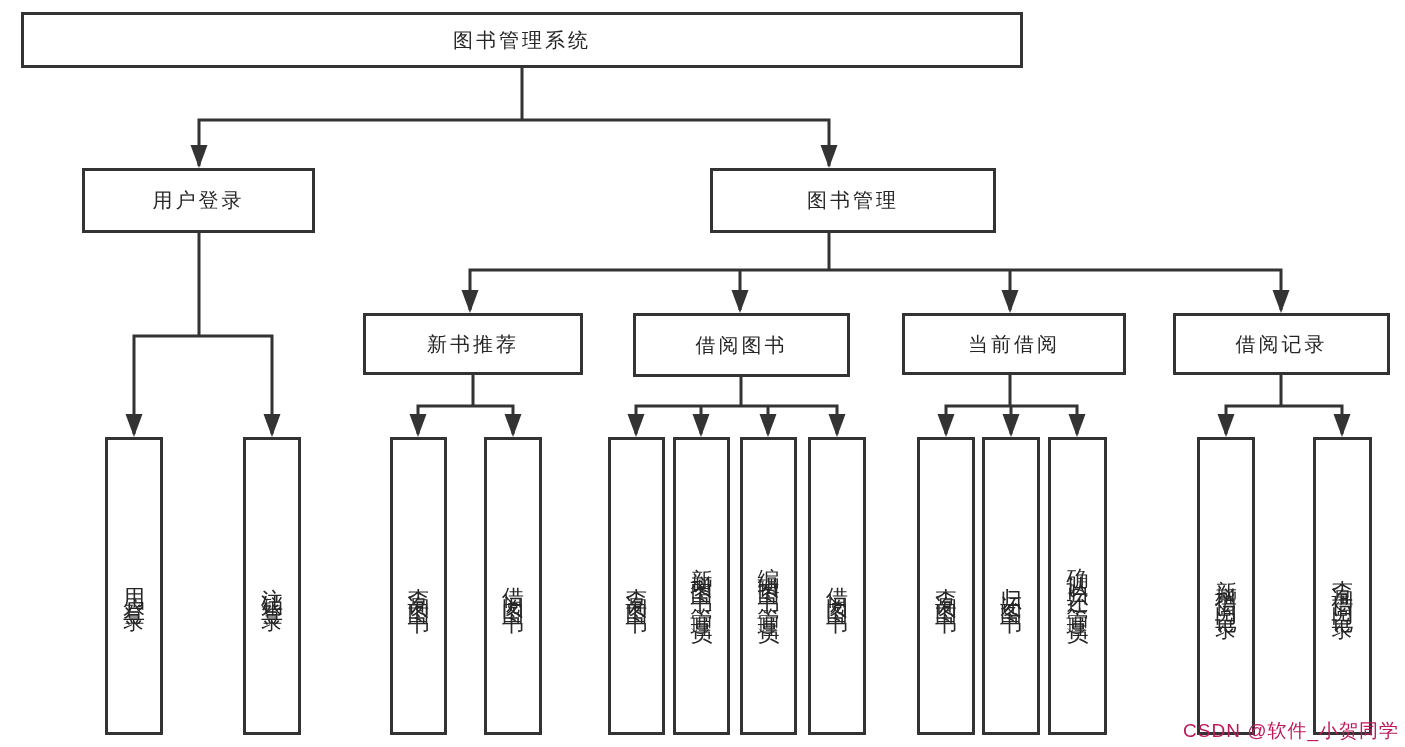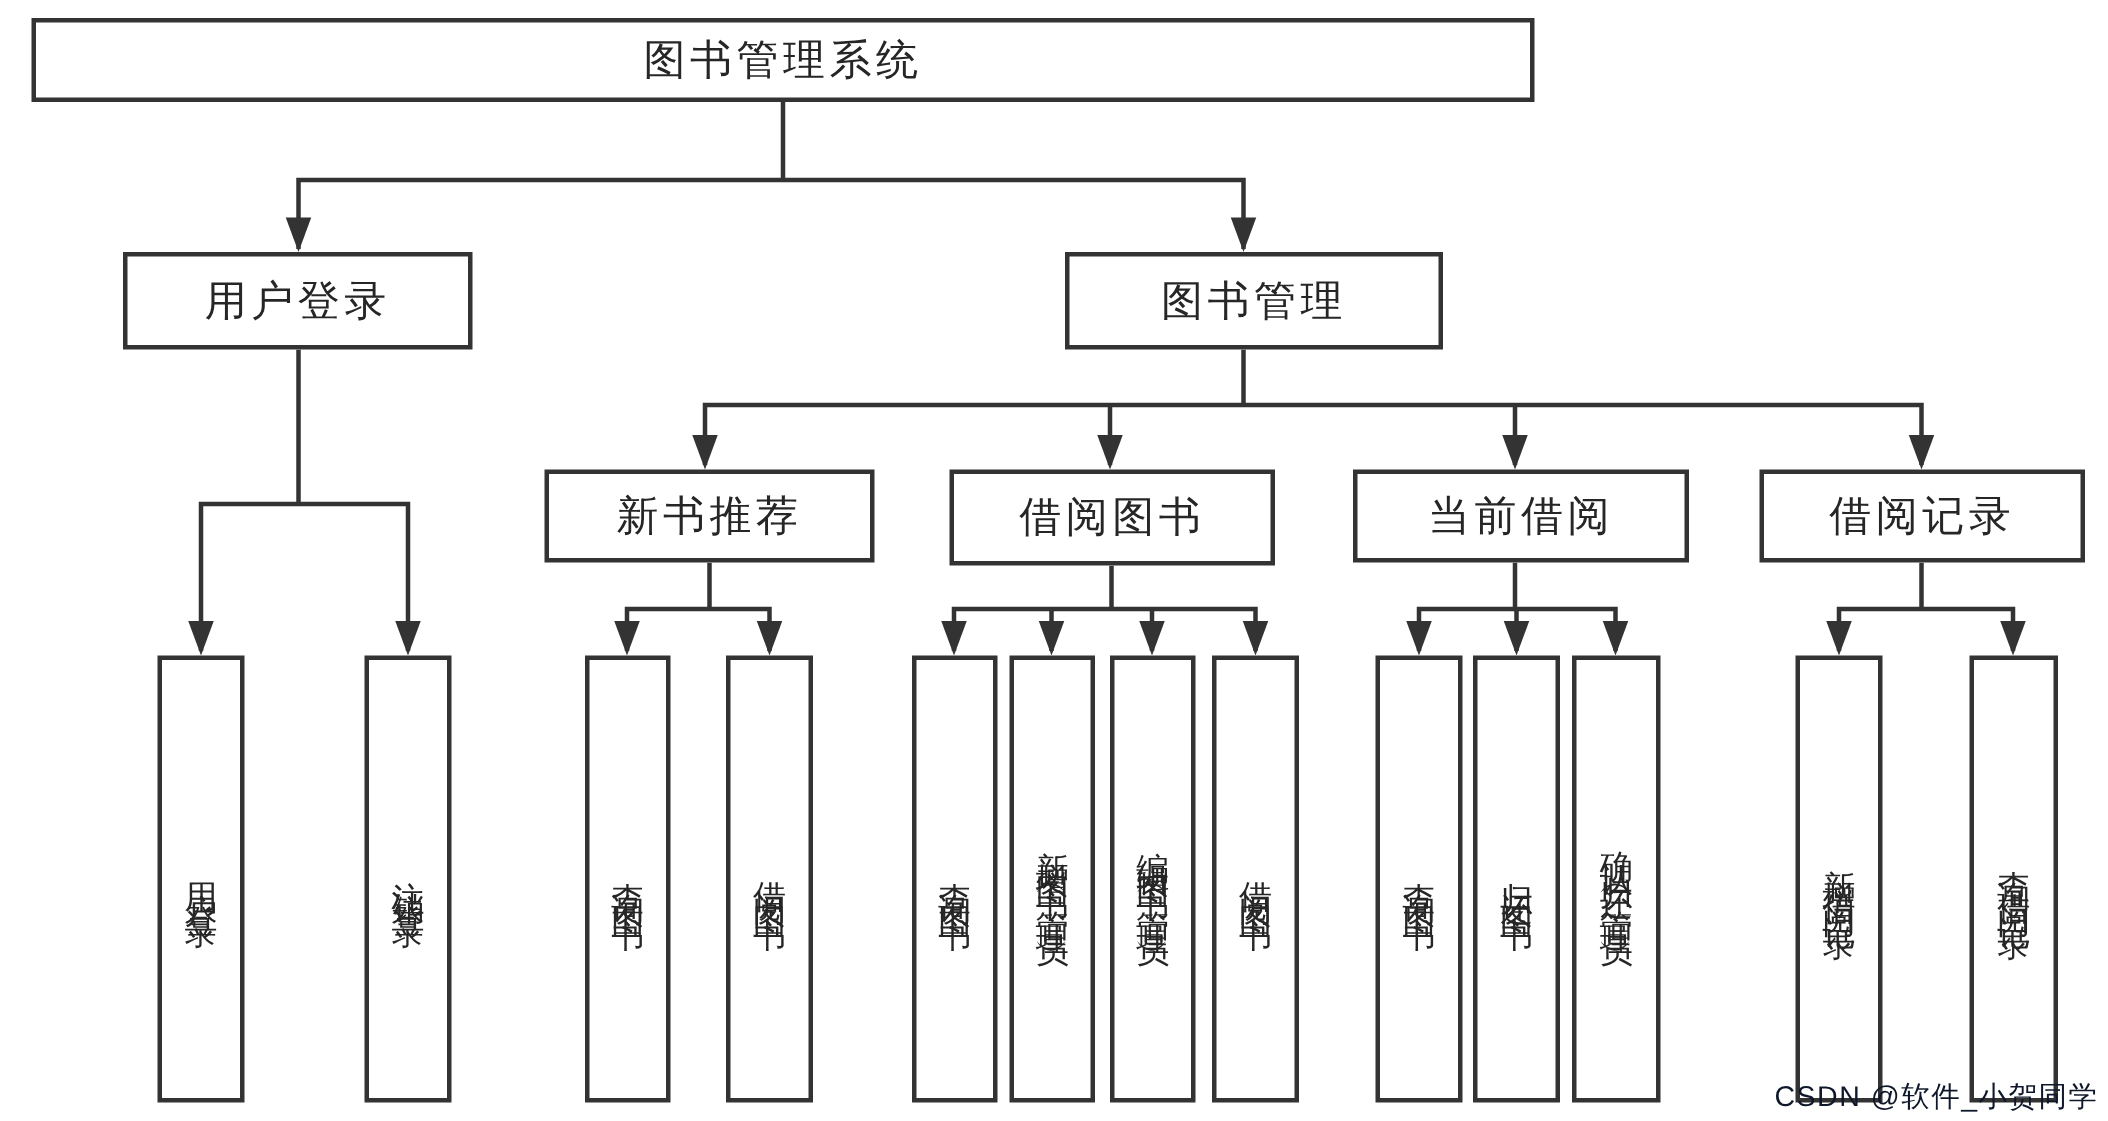--- a/index.html
+++ b/index.html
@@ -5,24 +5,24 @@
   html,body{margin:0;padding:0;background:#ffffff;}
   .stage{
     position:relative;width:1405px;height:747px;background:#ffffff;
     font-family:"Liberation Sans",sans-serif;overflow:hidden;
   }
   .connectors{position:absolute;left:0;top:0;width:1405px;height:747px;}
   .box{
     position:absolute;box-sizing:border-box;border:3px solid #333333;background:#ffffff;
     display:flex;align-items:center;justify-content:center;color:#262626;z-index:2;
   }
-  .h-label{font-size:28px;letter-spacing:3px;white-space:nowrap;}
+  .h-label{font-size:20px;letter-spacing:3px;white-space:nowrap;}
   .v-label{writing-mode:vertical-rl;font-size:22px;letter-spacing:8px;line-height:1;white-space:nowrap;}
   .watermark{
-    position:absolute;right:6px;bottom:3px;font-size:19px;color:#0f172a;
+    position:absolute;right:6px;bottom:3px;font-size:19px;color:#be185d;
     letter-spacing:1px;z-index:3;white-space:nowrap;
   }
 </style>
 </head>
 <body>
 
 <div class="stage">
 
   <svg class="connectors" viewBox="0 0 1405 747" xmlns="http://www.w3.org/2000/svg">
     <g stroke="#333333" stroke-width="3" fill="none">
@@ -64,21 +64,21 @@
     </g>
   </svg>
 
   <div class="box" style="left:21px;top:12px;width:1002px;height:56px;">
     <span class="h-label">图书管理系统</span>
   </div>
 
   <div class="box" style="left:82px;top:168px;width:233px;height:65px;">
     <span class="h-label">用户登录</span>
   </div>
-  <div class="box" style="left:710px;top:168px;width:252px;height:65px;">
+  <div class="box" style="left:710px;top:168px;width:286px;height:65px;">
     <span class="h-label">图书管理</span>
   </div>
 
   <div class="box" style="left:363px;top:313px;width:220px;height:62px;">
     <span class="h-label">新书推荐</span>
   </div>
   <div class="box" style="left:633px;top:313px;width:217px;height:64px;">
     <span class="h-label">借阅图书</span>
   </div>
   <div class="box" style="left:902px;top:313px;width:224px;height:62px;">

